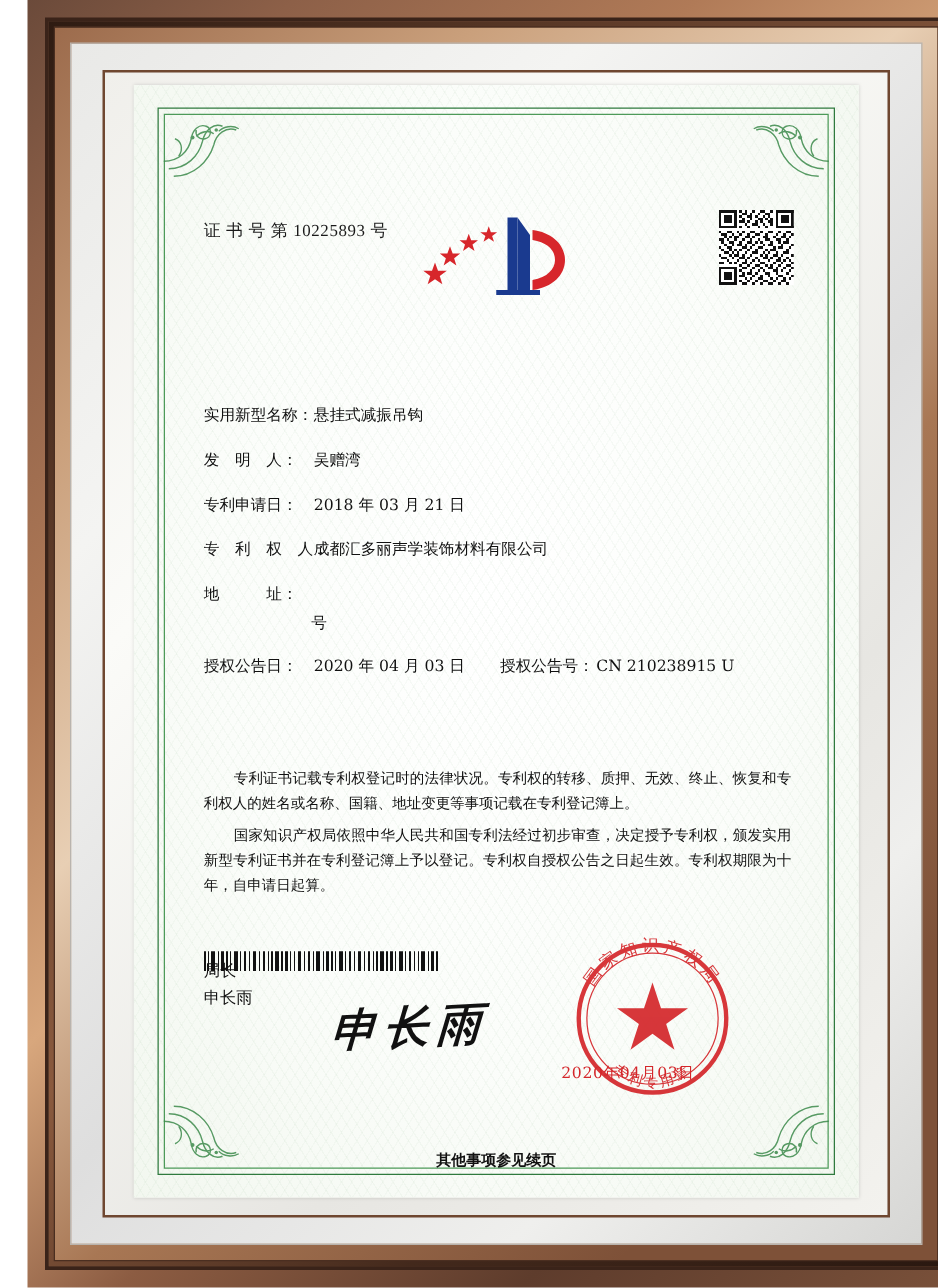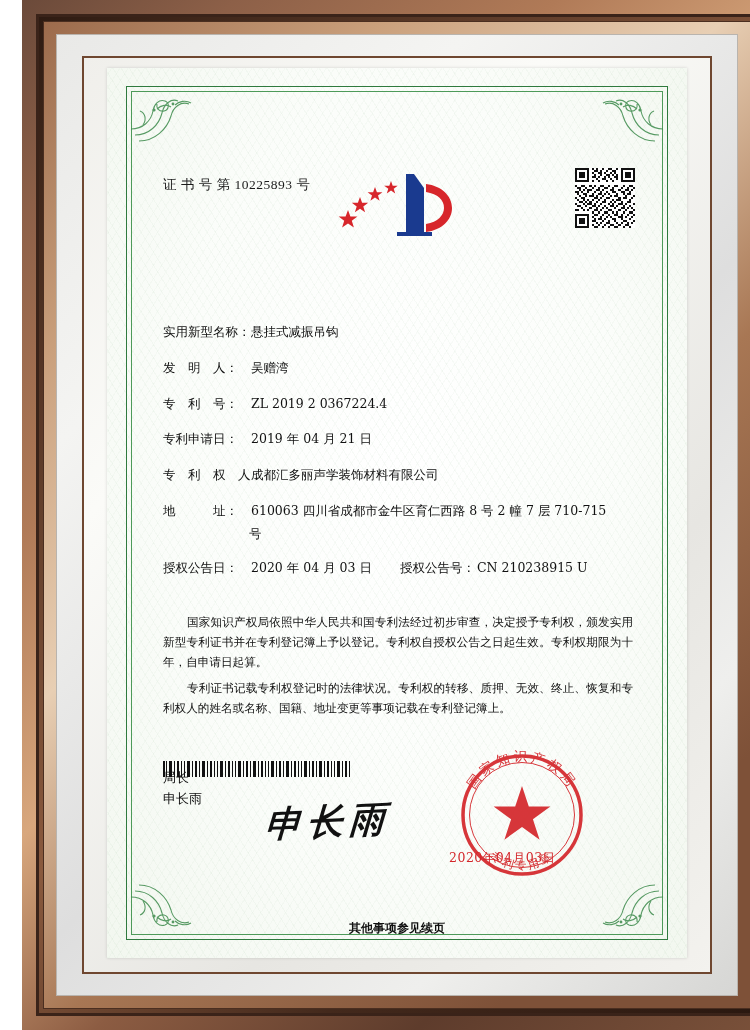--- a/index.html
+++ b/index.html
@@ -592,49 +592,44 @@
     <div id="fields">
       <div class="field-row">
         <div class="field-label w-label">实用新型名称：</div>
         <div class="field-value">悬挂式减振吊钩</div>
       </div>
       <div class="field-row">
         <div class="field-label w-label">发　明　人：</div>
         <div class="field-value">吴赠湾</div>
       </div>
       <div class="field-row">
-        <div class="field-label w-label">专　利　号：</div>
-        <div class="field-value">ZL 2019 2 0367224.4</div>
-      </div>
-      <div class="field-row">
         <div class="field-label w-label">专利申请日：</div>
-        <div class="field-value">2019 年 04 月 21 日</div>
+        <div class="field-value">2018 年 03 月 21 日</div>
       </div>
       <div class="field-row">
         <div class="field-label w-label">专　利　权　人：</div>
         <div class="field-value">成都汇多丽声学装饰材料有限公司</div>
       </div>
       <div class="field-row">
         <div class="field-label w-label">地　　　址：</div>
-        <div class="field-value">610063 四川省成都市金牛区育仁西路 8 号 2 幢 7 层 710-715</div>
       </div>
       <div id="addr-second">号</div>
       <div class="field-row two-col">
         <div class="field-label w-label">授权公告日：</div>
         <div class="field-value" style="flex:0 0 auto;">2020 年 04 月 03 日</div>
         <div class="col2">
           <div class="field-label">授权公告号：</div>
           <div class="field-value">CN 210238915 U</div>
         </div>
       </div>
     </div>
 
     <div id="paragraphs">
+      <p>专利证书记载专利权登记时的法律状况。专利权的转移、质押、无效、终止、恢复和专利权人的姓名或名称、国籍、地址变更等事项记载在专利登记簿上。</p>
       <p>国家知识产权局依照中华人民共和国专利法经过初步审查，决定授予专利权，颁发实用新型专利证书并在专利登记簿上予以登记。专利权自授权公告之日起生效。专利权期限为十年，自申请日起算。</p>
-      <p>专利证书记载专利权登记时的法律状况。专利权的转移、质押、无效、终止、恢复和专利权人的姓名或名称、国籍、地址变更等事项记载在专利登记簿上。</p>
     </div>
 
     <div id="barcode">
       <svg viewBox="0 0 190 16" width="190" height="16" shape-rendering="crispEdges">
         <g fill="#111">
           <rect x="0" y="0" width="2" height="16"></rect>
             <rect x="3" y="0" width="1" height="16"></rect>
           <rect x="6" y="0" width="3" height="16"></rect>
             <rect x="11" y="0" width="1" height="16"></rect>
           <rect x="14" y="0" width="2" height="16"></rect>

